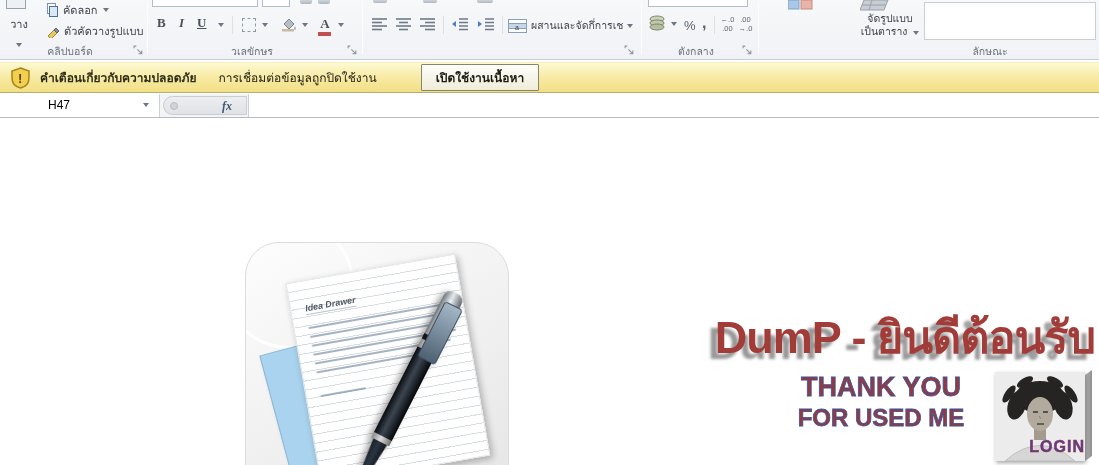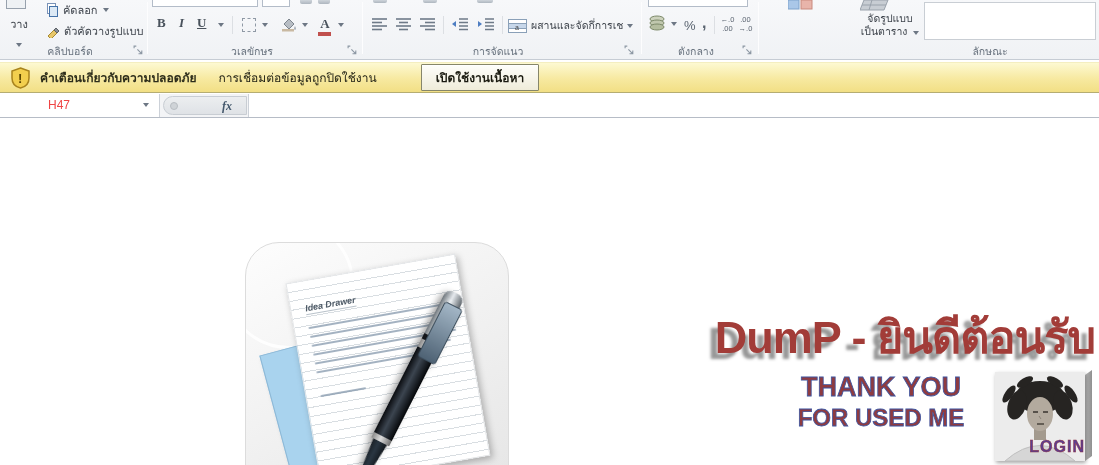--- a/index.html
+++ b/index.html
@@ -21,21 +21,21 @@
 
   
   .secbar{left:0;top:62px;width:1099px;height:31px;background:linear-gradient(#fdf9d2,#f7e9a0 55%,#f2df85);border-top:1px solid #f4eec0;border-bottom:1px solid #b5ad72;display:flex;align-items:center;}
   .sectitle{font-size:12px;font-weight:bold;color:#2c2c1a;margin-left:9px;white-space:nowrap;}
   .secmsg{font-size:12px;color:#1e1e12;margin-left:22px;white-space:nowrap;}
   .secbtn{margin-left:44px;padding:3px 14px;font-size:12px;font-weight:bold;color:#1a1a10;background:linear-gradient(#fefefb,#efecd9);border:1px solid #86866a;border-radius:1px;box-shadow:inset 0 1px 0 #fff;cursor:pointer;white-space:nowrap;}
 
   
   .fbar{left:0;top:94px;width:1099px;height:24px;background:#f3f4f6;border-bottom:1px solid #b6bcc6;}
   .namebox{left:0;top:0;width:160px;height:23px;background:#fff;border-right:1px solid #ccd1d8;}
-  .nametext{left:48px;top:4px;font-size:12px;color:#ef4444;}
+  .nametext{left:48px;top:4px;font-size:12px;color:#000000;}
   .fxpill{left:163px;top:2px;width:84px;height:19px;background:linear-gradient(#eceef0,#dfe2e6);border:1px solid #c8cdd3;border-radius:10px 0 0 10px;}
   .fxdot{left:6px;top:5px;width:8px;height:8px;border-radius:50%;background:#cfd3d7;border:1px solid #b8bdc2;}
   .fxsep{left:248px;top:0;width:1px;height:23px;background:#ccd1d8;}
   .formulafield{left:249px;top:0;width:850px;height:23px;background:#fff;}
 
   
   .sheet{left:0;top:119px;width:1099px;height:346px;background:#fff;}
 
   
   .card{left:245px;top:242px;width:264px;height:224px;border-radius:34px 34px 0 0;background:linear-gradient(150deg,#fdfdfd 0%,#f3f3f3 45%,#e7e7e7 100%);border:1px solid #dcdcdc;overflow:hidden;}
@@ -181,21 +181,20 @@
       <div class="minisep abs" style="left:137px;top:16px;height:18px;"></div>
       <div class="abs" style="left:143px;top:17px;display:flex;align-items:center;cursor:pointer;">
         <svg width="19" height="14">
             <rect x="0.5" y="0.5" width="18" height="13" fill="#fff" stroke="#8aa0b8"></rect>
             <rect x="0.5" y="4.5" width="18" height="5" fill="#c7d7ea" stroke="#8aa0b8"></rect>
             <text x="7" y="11" font-size="7" fill="#444">a</text>
           </svg>
         <span class="btxt" style="margin-left:4px;font-size:10.5px;">ผสานและจัดกึ่การเช</span>
         <span class="dar" style="margin-left:4px;"></span>
       </div>
-      <div class="grplabel abs" style="left:0;width:266px;">การจัดแนว</div>
       <svg class="launcher abs" style="left:259px;" viewBox="0 0 10 10">
           <path d="M1 3 V1 H3 M4 4 L8 8 M8 5 V8 H5" stroke="#8c97a3" fill="none"></path>
         </svg>
     </div>
     <div class="vsep abs" style="left:641px;"></div>
 
     <div class="abs" style="left:644px;top:0;width:112px;height:58px;">
       <div class="cutbox abs" style="left:4px;width:100px;"></div>
       <div class="abs" style="left:4px;top:15px;display:flex;align-items:center;cursor:pointer;">
         <svg width="20" height="17">

